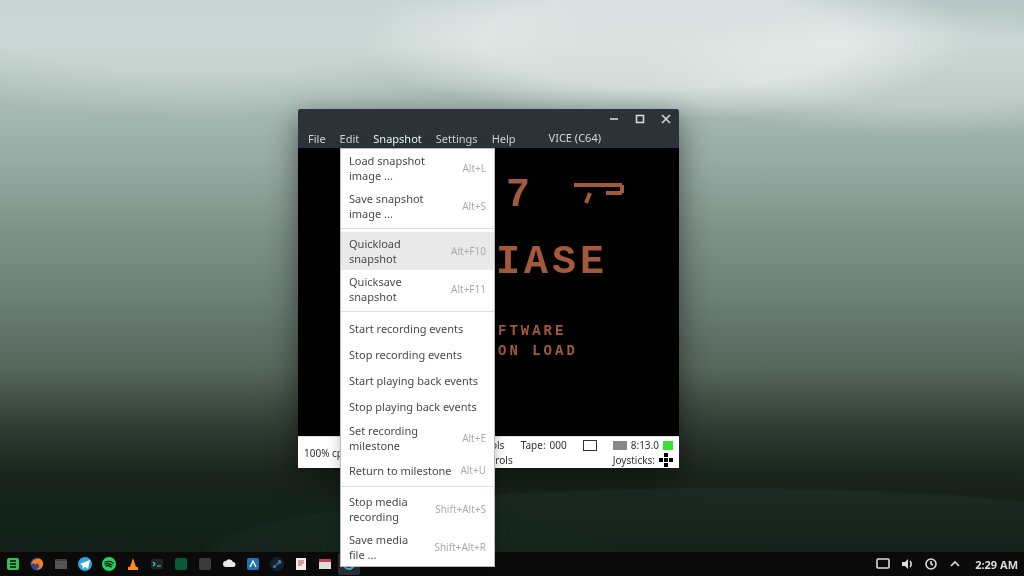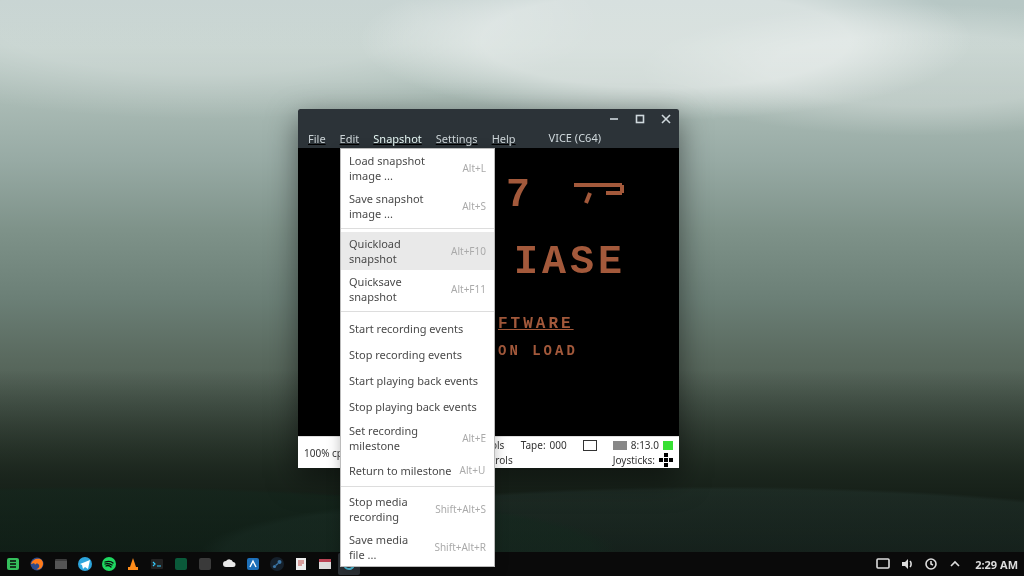--- a/index.html
+++ b/index.html
@@ -84,21 +84,20 @@
     color:#cfd8dc;
   }
   .titlebar svg { width:10px; height:10px; stroke:#cfd8dc; stroke-width:1.6; fill:none; }
 
   .menubar {
     height:19px;
     background:#2c3338;
     display:flex; align-items:center;
     padding:0 4px;
     gap:2px;
-    text-decoration:underline;
   }
   .menubar .menu-item {
     color:#cbd3d6;
     font-size:11px;
     padding:2px 6px;
     border-radius:2px;
   }
   .menubar .menu-item.open { color:#e6f7f4; }
 
   .canvas-area {
@@ -151,21 +150,21 @@
     background:#fff;
     border:1px solid #bbb;
     box-shadow:0 4px 12px rgba(0,0,0,0.25);
     z-index:20;
     font-size:11px;
     color:#444;
   }
   .dropdown .dd-item {
     display:flex; align-items:center;
     padding:4px 8px;
-    justify-content:flex-start;
+    justify-content:space-between;
     min-height:18px;
   }
   .dropdown .dd-item.highlight {
     background:#e9e9e9;
     gap:30px;
   }
   .dropdown .dd-sep { height:1px; margin:3px 0; background:#ddd; }
   .dd-label { color:#4a4a4a; }
   .dd-accel { color:#aaa; font-size:10px; margin-left:8px;}
   .dd-item .dd-label, .dd-item .dd-accel { pointer-events:none; }
@@ -206,32 +205,32 @@
       <div class="menu-item">File</div>
       <div class="menu-item">Edit</div>
       <div class="menu-item open">Snapshot</div>
       <div class="menu-item">Settings</div>
       <div class="menu-item">Help</div>
     </div>
 
     <div class="canvas-area">
 
       <span class="c64-text" style="left:208px; top:25px; font-size:40px;">7</span>
-      <span class="c64-text" style="left:216px; top:92px; font-size:40px; letter-spacing:4px;">IASE</span>
+      <span class="c64-text" style="left:198px; top:92px; font-size:40px; letter-spacing:4px;">IASE</span>
       <span class="c64-text" style="left:200px; top:17px;">
         <svg width="60" height="40">
           <g stroke="#a3593b" stroke-width="4" fill="none">
             <line x1="2" y1="6" x2="50" y2="6"></line>
             <line x1="50" y1="6" x2="50" y2="14"></line>
             <line x1="50" y1="14" x2="34" y2="14"></line>
             <line x1="18" y1="14" x2="14" y2="24"></line>
           </g>
         </svg>
       </span>
-      <span class="c64-text" style="left:200px; top:167px; font-size:16px; letter-spacing:3px;text-decoration:underline;">FTWARE</span>
+      <span class="c64-text" style="left:200px; top:175px; font-size:14px; letter-spacing:3px;">FTWARE</span>
       <span class="c64-text" style="left:200px; top:195px; font-size:14px; letter-spacing:3px;">ON LOAD</span>
     </div>
 
     <div class="statusbar">
       <div class="left">100% cpu, 50 fps</div>
       <div class="center"></div>
       <div class="checks">
         <label>
           <span class="checkbox"></span>
           <span>CRT controls</span>

